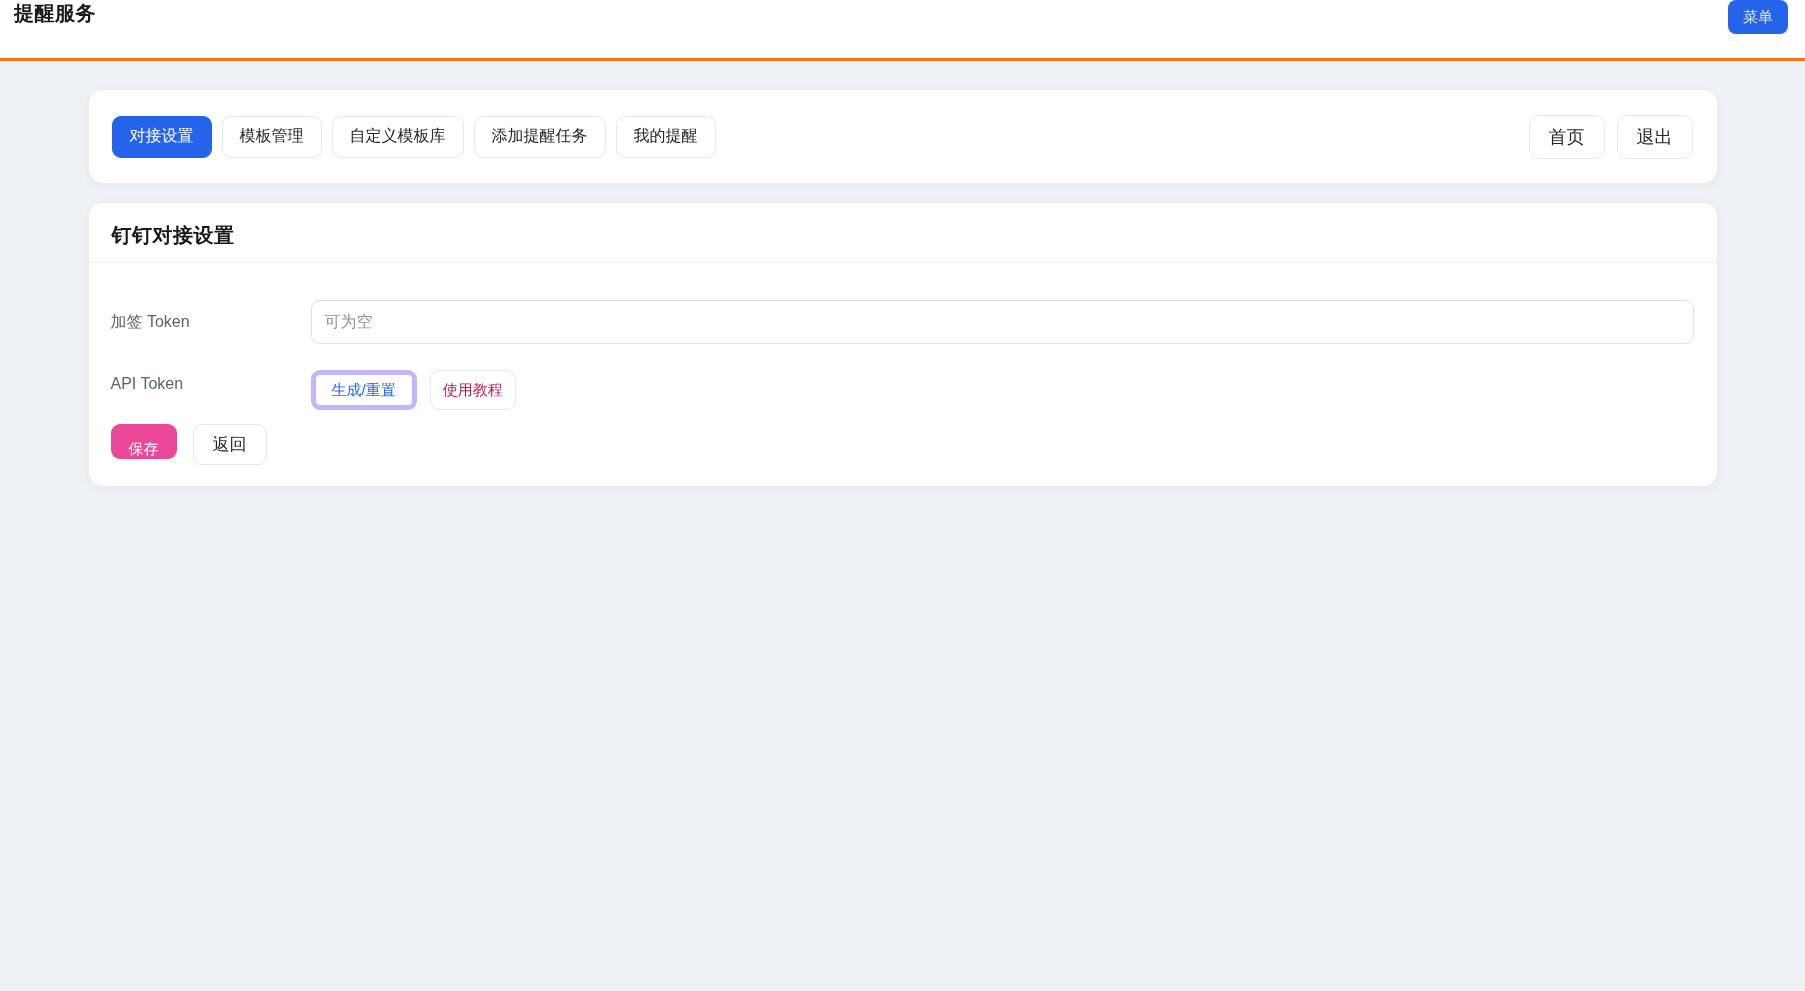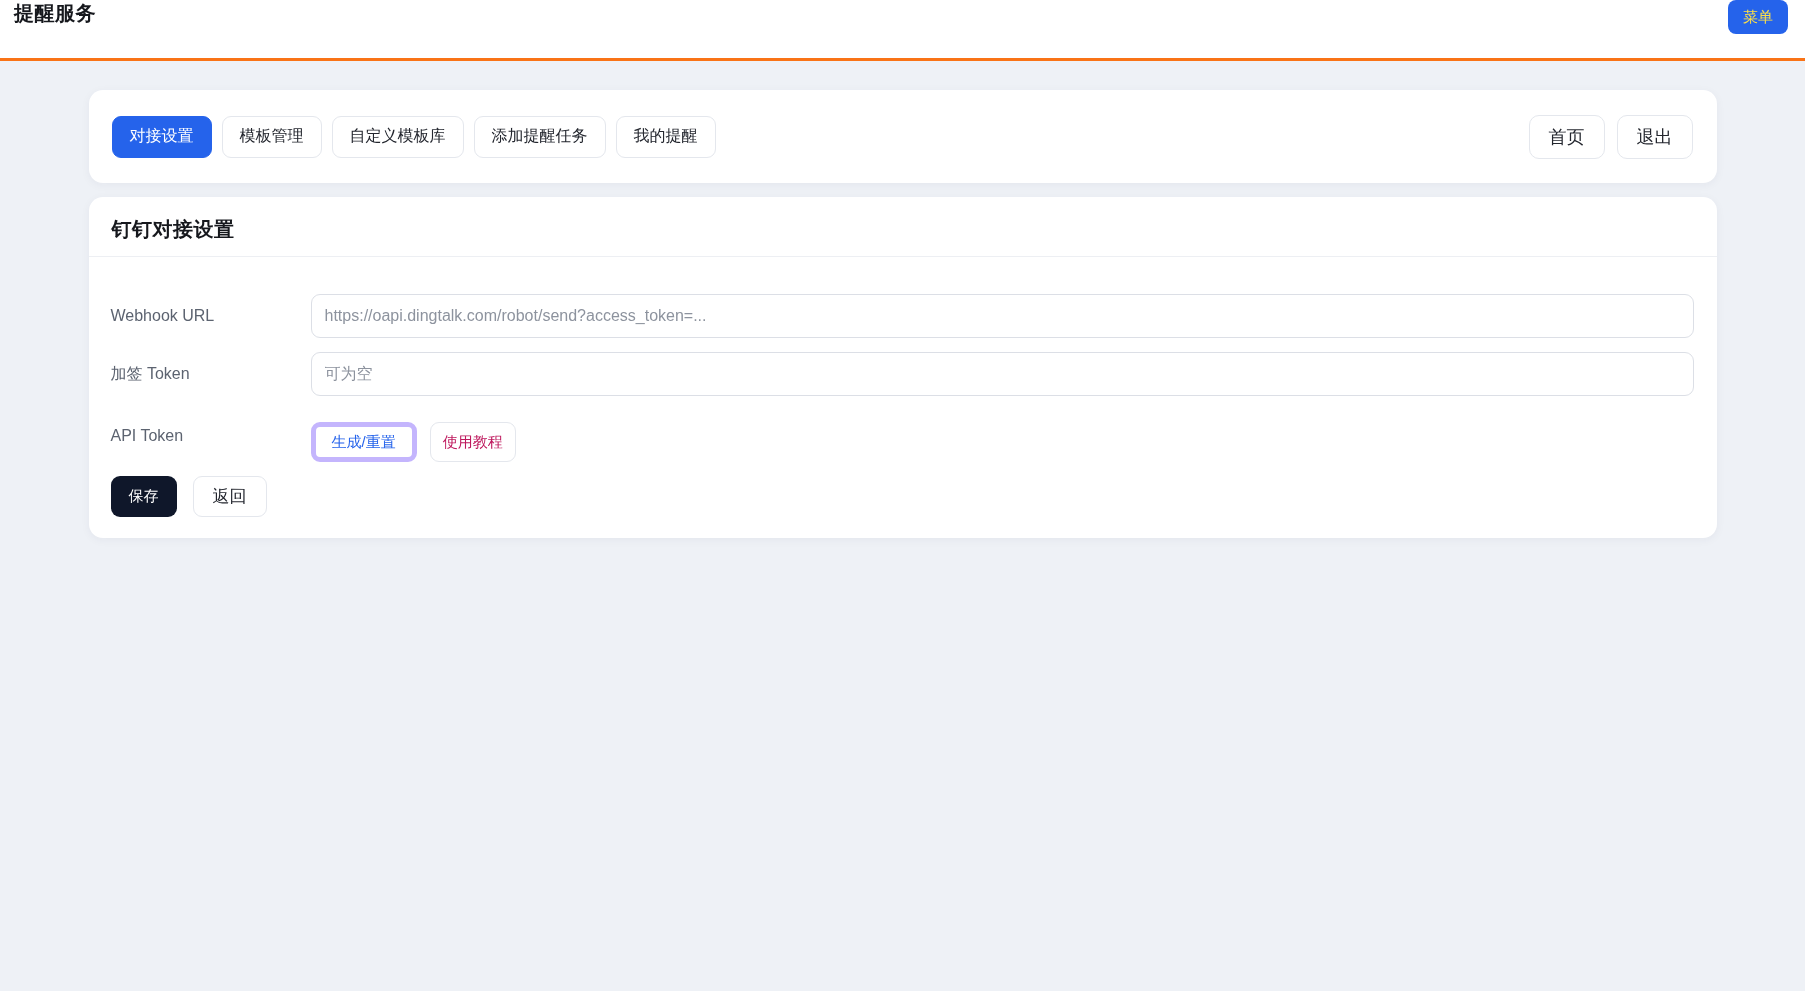--- a/index.html
+++ b/index.html
@@ -11,34 +11,34 @@
     overflow:hidden;
   }
   
   .topbar {
     height:61px; background:#ffffff; border-bottom:3px solid #f97316;
     display:flex; align-items:flex-start; justify-content:space-between;
     padding:0 17px 0 14px;
   }
   .topbar-title { font-size:20px; font-weight:bold; color:#16181d; letter-spacing:0.5px; }
   .menu-btn {
-    background:#2563eb; color:#fde047; border:none; border-radius:8px;
+    background:#2563eb; color:#e5e5e5; border:none; border-radius:8px;
     height:34px; padding:0 15px; font-size:15px; cursor:pointer;
     font-family:inherit;
   }
   
   .container { width:1628px; margin:29px auto 0; }
   .card {
     background:#ffffff; border-radius:14px;
     box-shadow:0 2px 10px rgba(30,41,80,0.05);
   }
   
   .tabs-card {
     height:93px; display:flex; align-items:center;
-    padding:0 24px 0 23px; margin-bottom:14px;
+    padding:0 24px 0 23px; margin-bottom:20px;
   }
   .tab-btn {
     height:42px; padding:0 17px; margin-right:10px;
     background:#ffffff; border:1px solid #e4e7ed; border-radius:9px;
     font-size:16px; color:#23262e; cursor:pointer; font-family:inherit;
     white-space:nowrap;
   }
   .tab-btn.active {
     background:#2563eb; border-color:#2563eb; color:#ffffff;
   }
@@ -73,21 +73,21 @@
     border:5px solid #c4b5fd; border-radius:9px; color:#2563eb;
     font-size:15px; cursor:pointer; font-family:inherit; white-space:nowrap;
   }
   .btn-default {
     height:40px; padding:0 12px; background:#ffffff;
     border:1px solid #e4e7ed; border-radius:9px; color:#be185d;
     font-size:15px; cursor:pointer; font-family:inherit; white-space:nowrap;
   }
   .actions { display:flex; gap:16px; margin-top:8px; padding-left:22px; }
   .btn-primary {
-    height:41px; padding:8px 18px; background:#0f172a; border:none;
+    height:35px; padding:16px 18px; background:#ec4899; border:none;
     border-radius:9px; color:#ffffff; font-size:15px; cursor:pointer;
     font-family:inherit; white-space:nowrap;
   }
   .btn-back {
     height:41px; padding:0 19px; background:#ffffff;
     border:1px solid #e4e7ed; border-radius:9px; color:#23262e;
     font-size:17px; cursor:pointer; font-family:Liberation Sans, sans-serif; white-space:nowrap;
   }
 </style>
 </head>
@@ -109,26 +109,20 @@
     <div class="tabs-spacer"></div>
     <button class="nav-right-btn">首页</button>
     <button class="nav-right-btn">退出</button>
   </div>
 
   <div class="card settings-card">
     <div class="card-header">钉钉对接设置</div>
 
     <div class="form">
 
-      <div class="form-row">
-        <div class="form-label">Webhook URL</div>
-        <div class="field-group">
-          <input class="form-input" type="text" placeholder="https://oapi.dingtalk.com/robot/send?access_token=..." style="">
-        </div>
-      </div>
 
       <div class="form-row">
         <div class="form-label">加签 Token</div>
         <div class="field-group">
           <input class="form-input" type="text" placeholder="可为空" style="">
         </div>
       </div>
 
       <div class="form-row">
         <div class="form-label">API Token</div>

